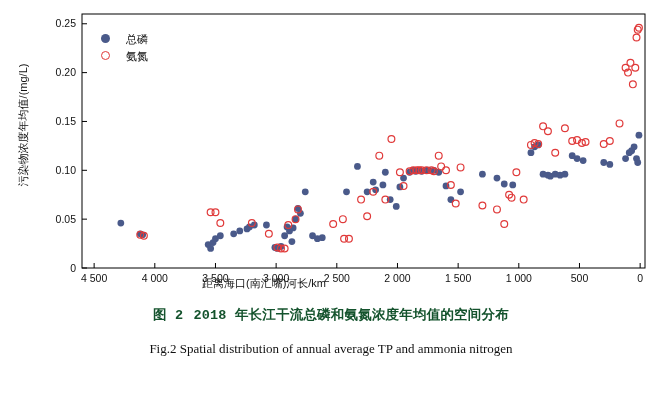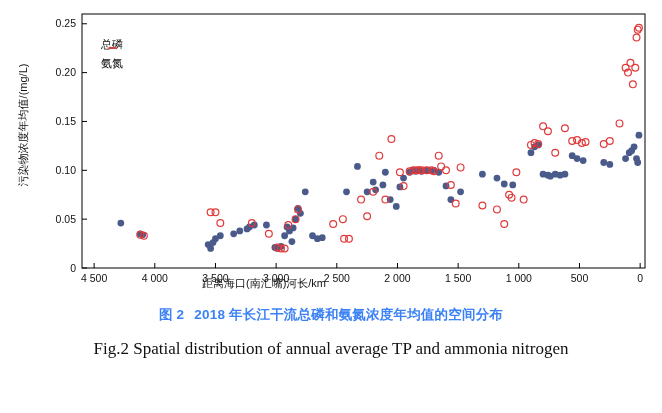--- a/index.html
+++ b/index.html
@@ -59,54 +59,53 @@
     top: 26px;
     padding: 4px 8px 4px 6px;
     font-family: "Liberation Sans", sans-serif;
     font-size: 11px;
     line-height: 16px;
     background: rgba(255,255,255,0.0);
   }
   .legend-row {
     display: flex;
     align-items: center;
-    gap: 6px;
+    gap: 16px;
     height: 17px;
-    flex-direction: column;
   }
   .legend-swatch {
     width: 9px;
     height: 9px;
     border-radius: 50%;
     display: inline-block;
   }
   .legend-swatch.filled { background: #4a5a8a; }
   .legend-swatch.open { background: transparent; border: 1.3px solid #e03a3a; box-sizing: border-box; }
   .legend-label { color: #111; }
 
   
   #caption {
     position: absolute;
     left: 0;
     top: 306px;
     width: 662px;
     text-align: center;
   }
   #caption-cn {
-    font-family: Liberation Sans, sans-serif;
+    font-family: Liberation Mono, monospace;
     font-weight: bold;
     font-size: 13.5px;
-    color: #3b82f6;
+    color: #14532d;
     letter-spacing: 0.2px;
     margin-bottom: 14px;
   }
   #caption-cn .fignum { margin-right: 10px; }
   #caption-en {
     font-family: "Liberation Serif", serif;
-    font-size: 17px;
+    font-size: 13px;
     color: #111;
     line-height: 21px;
     width: 520px;
     margin: 0 auto;
   }
 </style>
 </head>
 <body>
 
 <div id="page">

